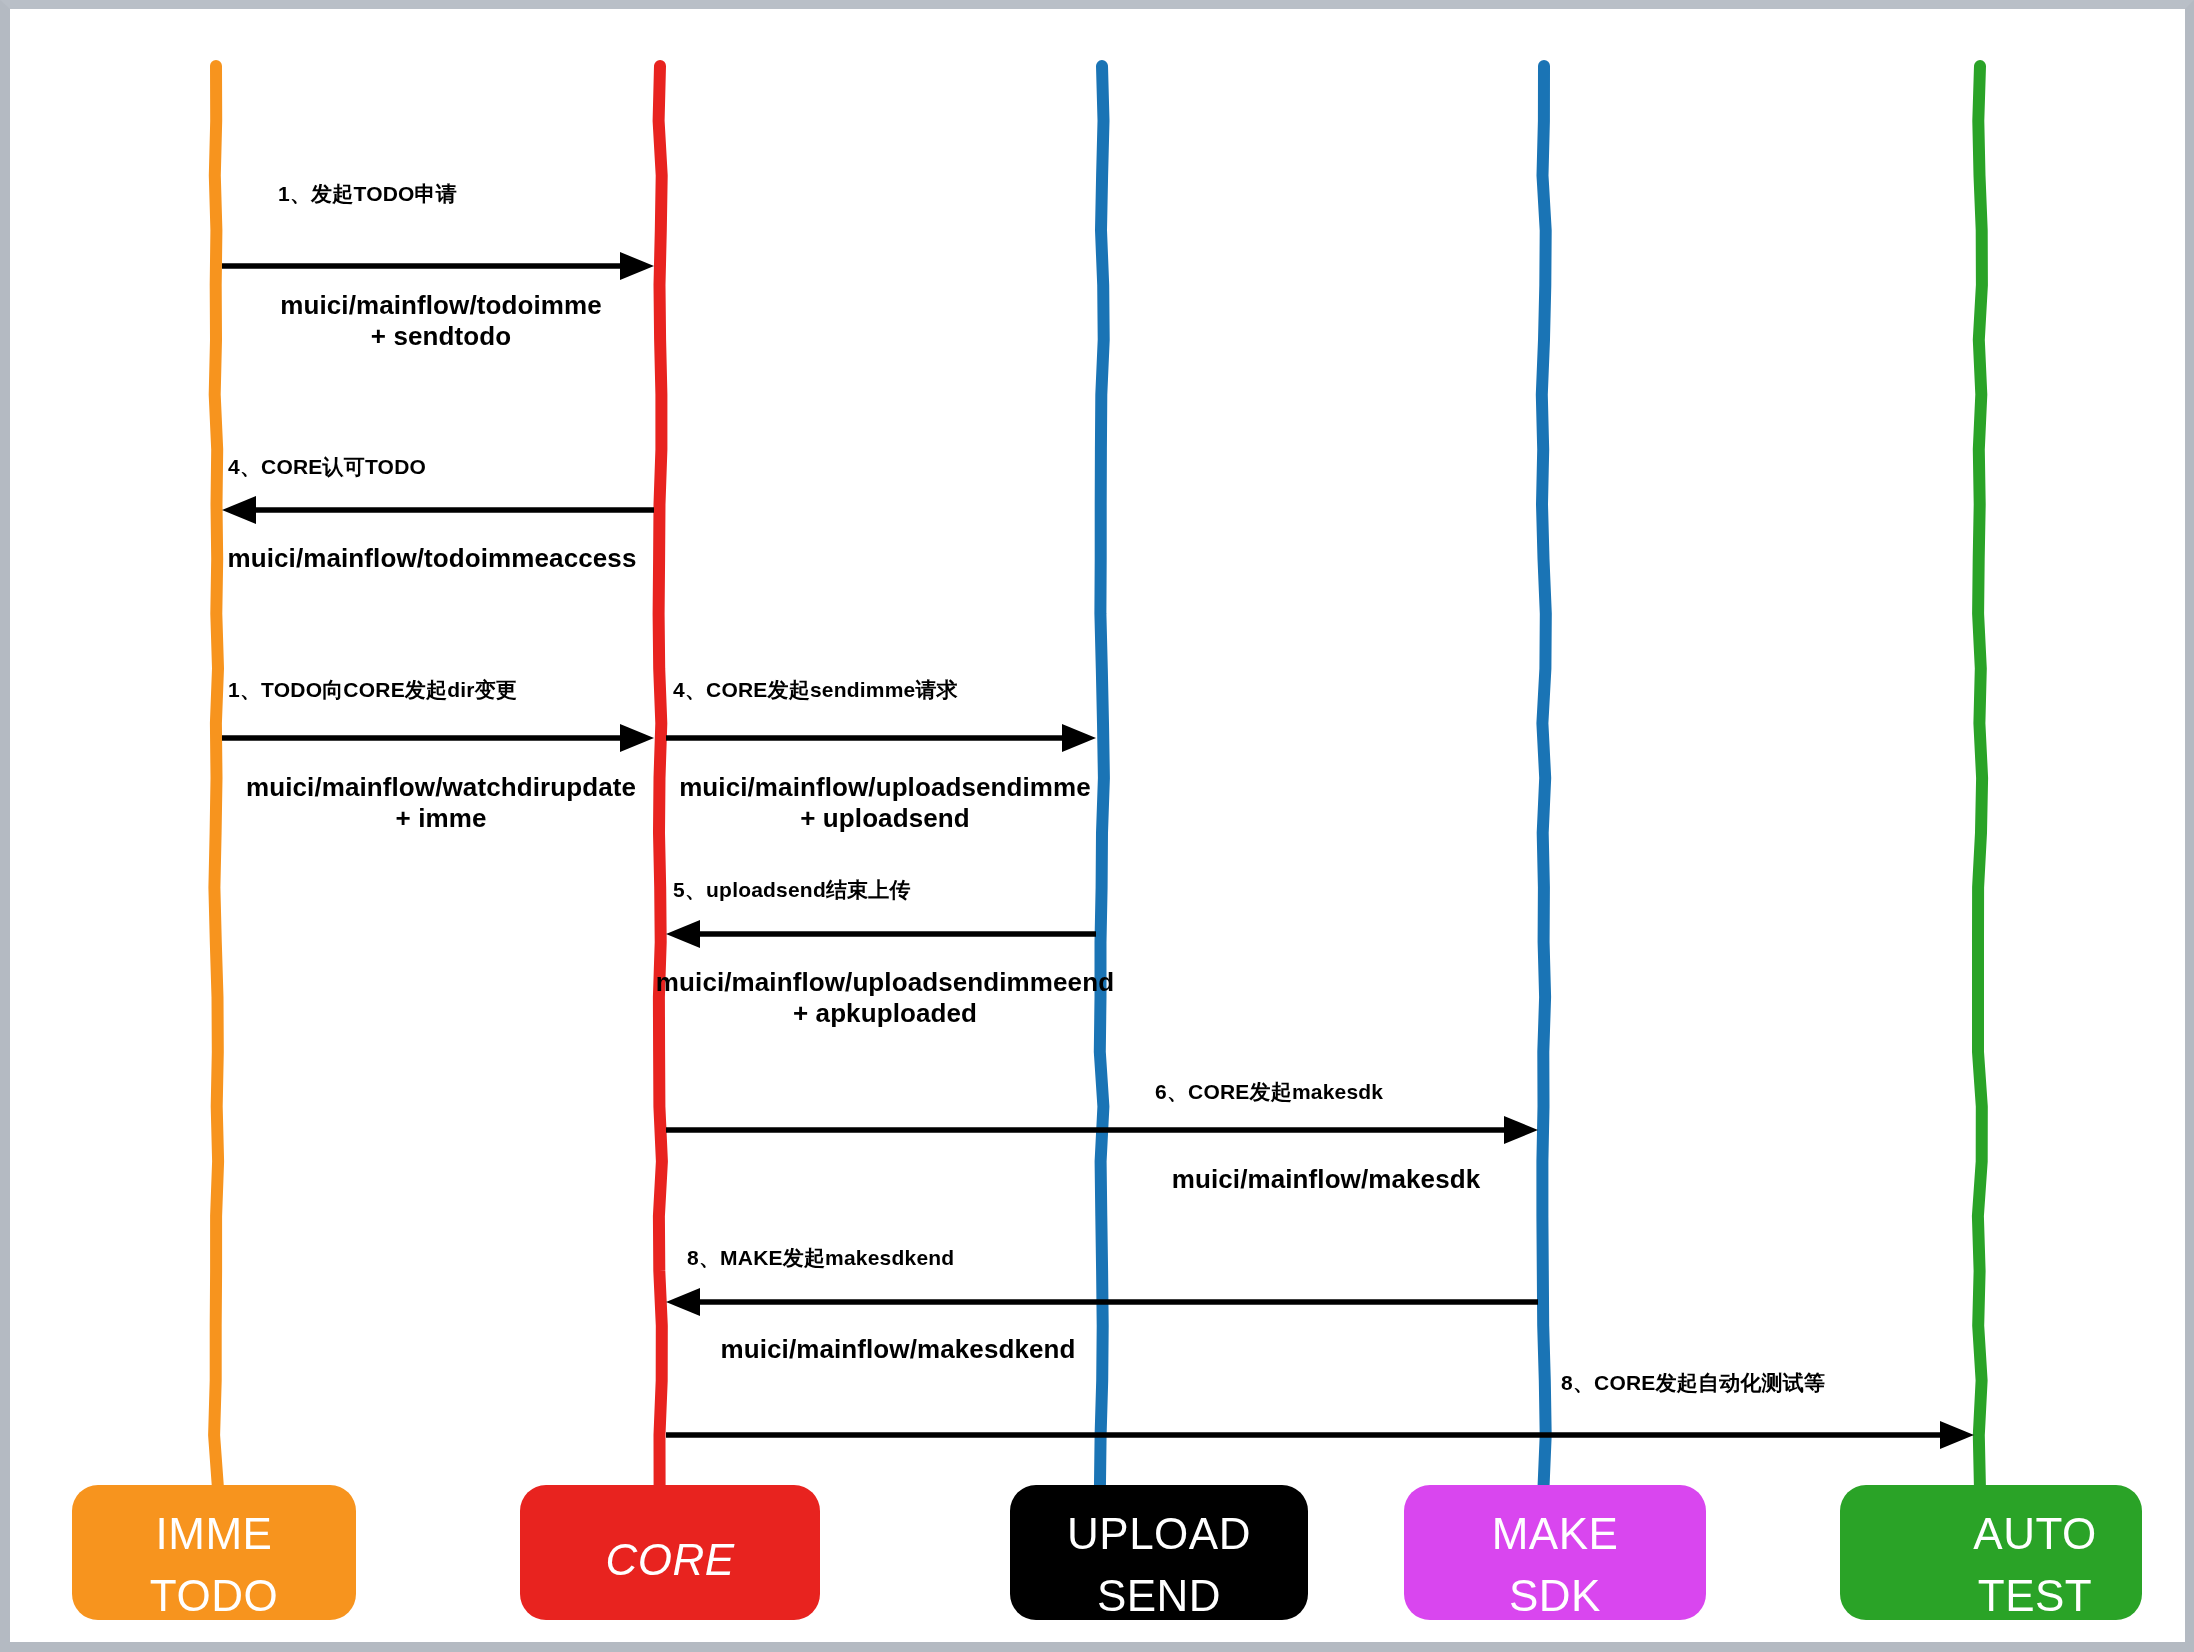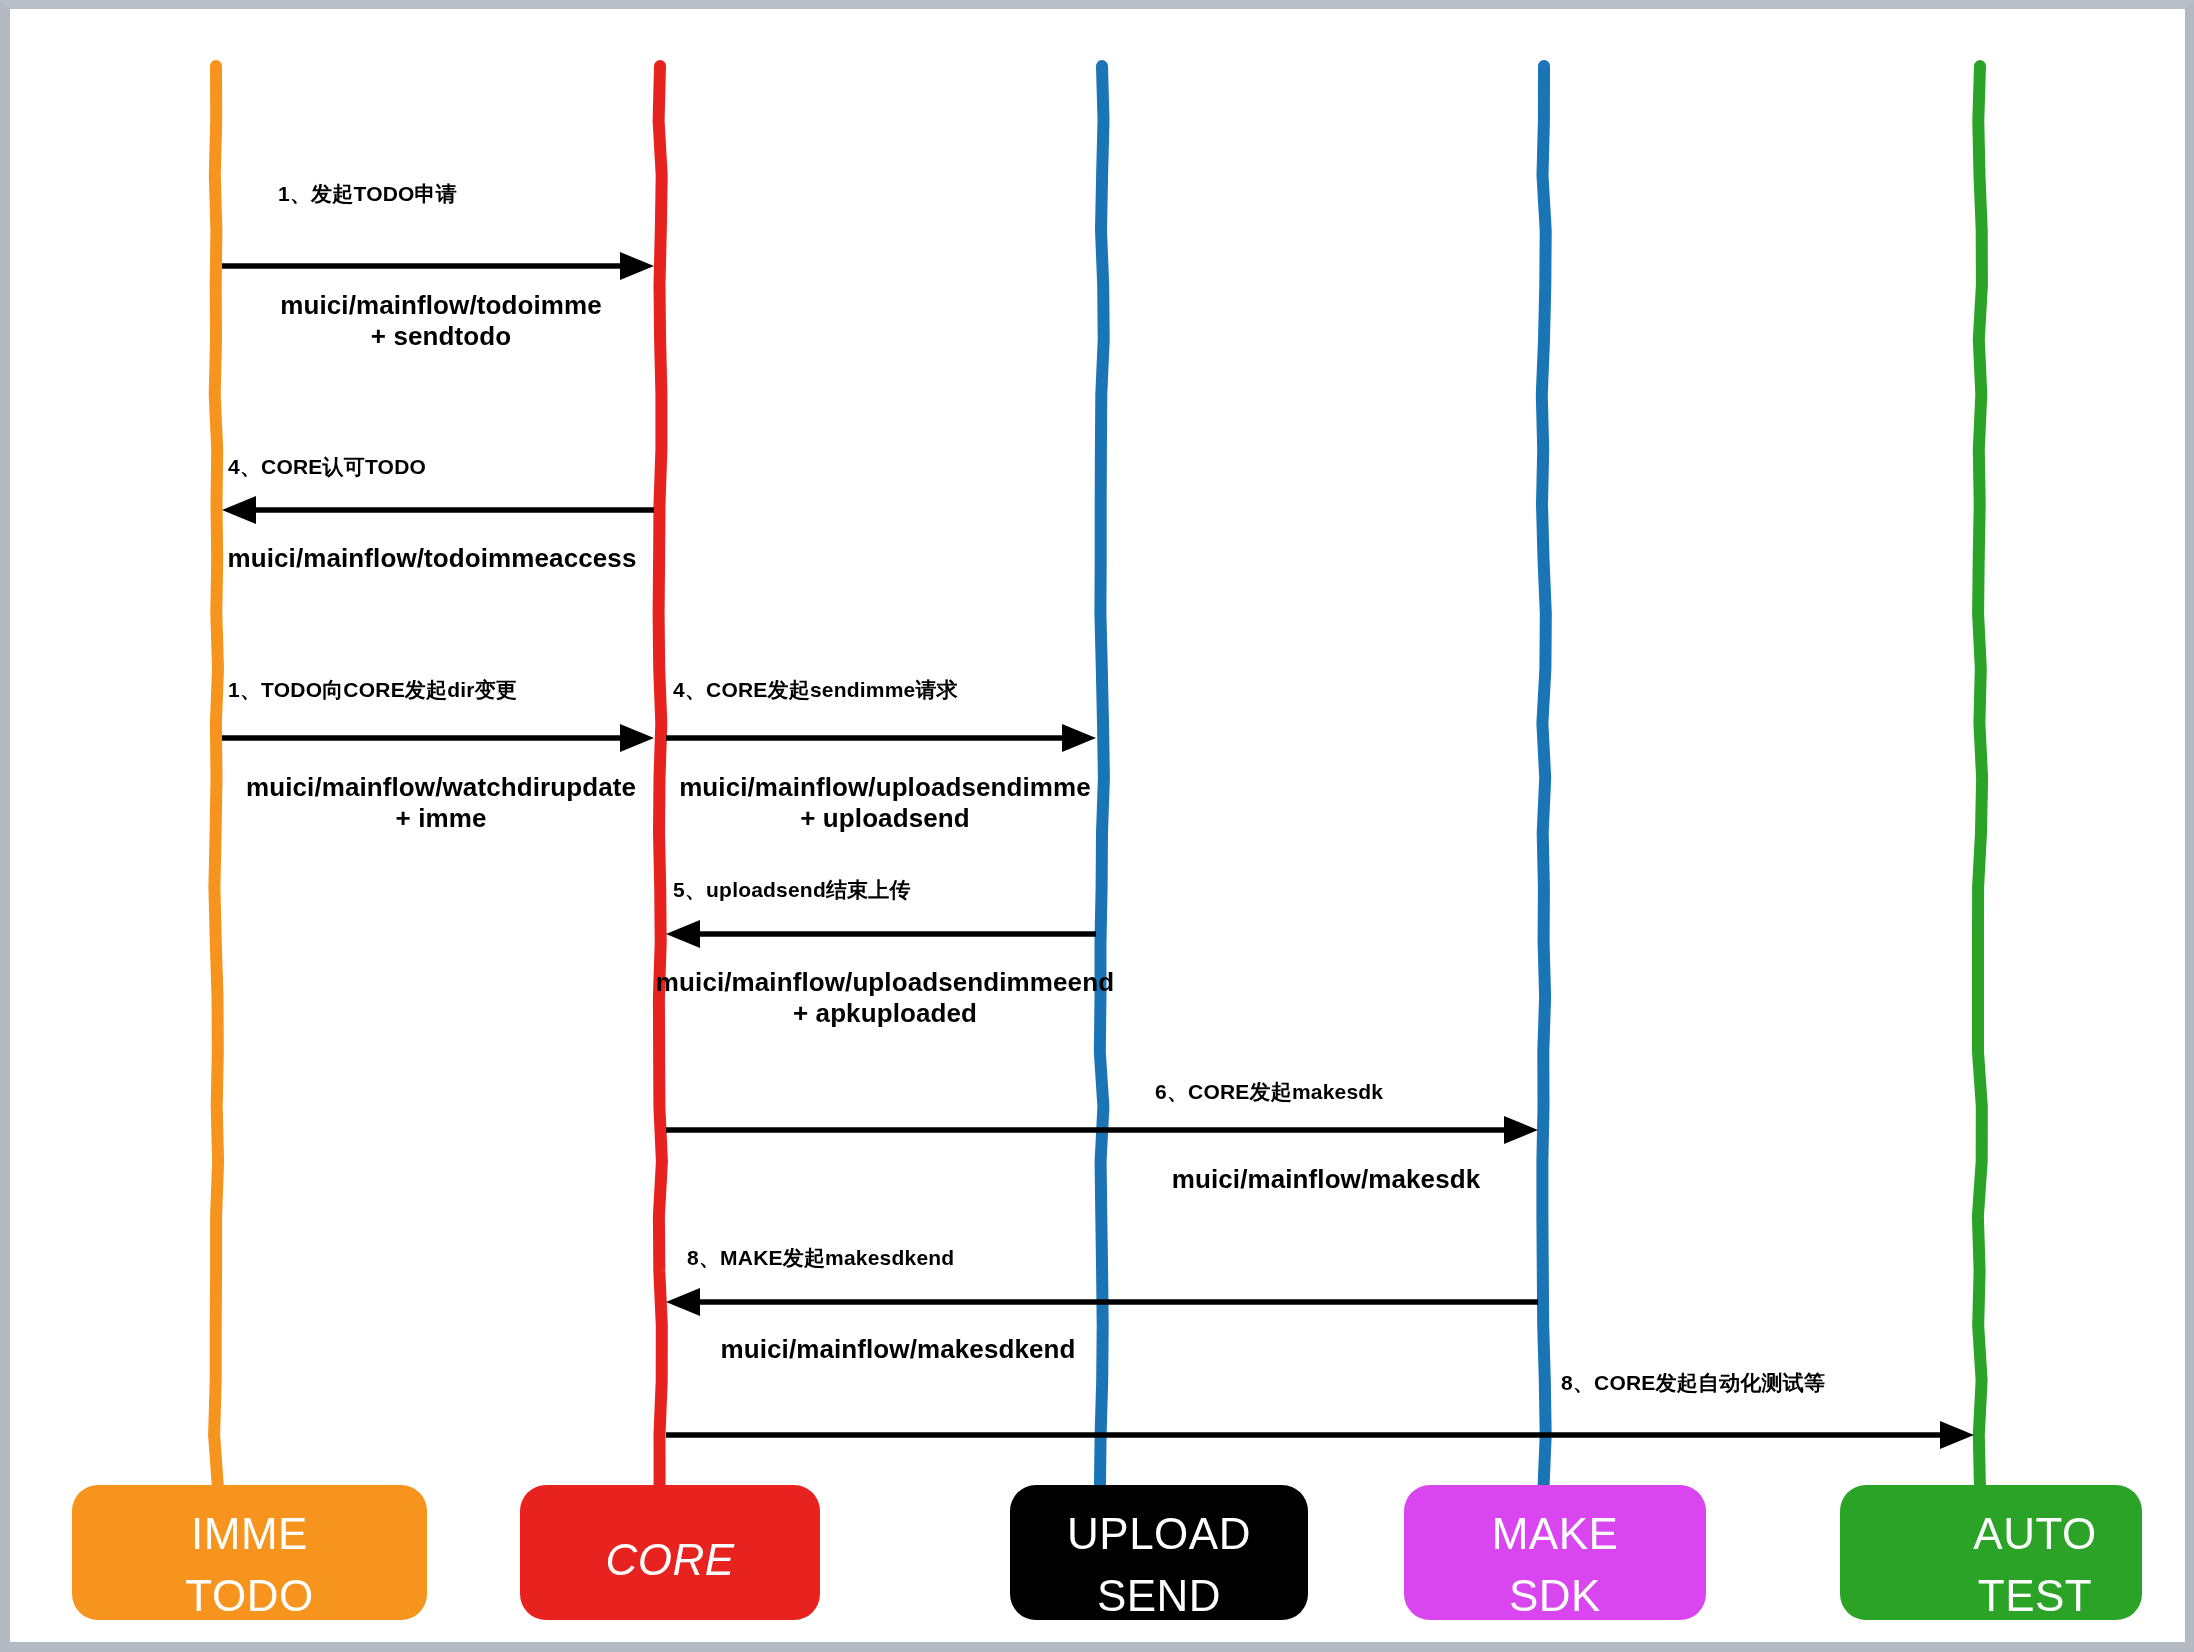--- a/index.html
+++ b/index.html
@@ -117,21 +117,21 @@
         <div class="lbl step-title" style="left: 673px; top: 878px;">5、uploadsend结束上传</div>
         <div class="lbl step-path" style="left: 0px; top: 967px; width: 2194px; text-align: center; transform: translateX(-212px);"><div>muici/mainflow/uploadsendimmeend</div><div>+ apkuploaded</div></div>
         <div class="lbl step-title" style="left: 1155px; top: 1080px;">6、CORE发起makesdk</div>
         <div class="lbl step-path" style="left: 0px; top: 1164px; width: 2194px; text-align: center; transform: translateX(229px);"><div>muici/mainflow/makesdk</div></div>
         <div class="lbl step-title" style="left: 687px; top: 1246px;">8、MAKE发起makesdkend</div>
         <div class="lbl step-path" style="left: 0px; top: 1334px; width: 2194px; text-align: center; transform: translateX(-199px);"><div>muici/mainflow/makesdkend</div></div>
         <div class="lbl step-title" style="left: 1561px; top: 1371px;">8、CORE发起自动化测试等</div>
       </div>
 
     <div id="boxes">
-        <div style="position: absolute; left: 72px; top: 1485px; width: 355px; height: 135px; background: rgb(247, 148, 30); border-radius: 26px;">
+        <div style="position: absolute; left: 72px; top: 1485px; width: 284px; height: 135px; background: rgb(247, 148, 30); border-radius: 26px;">
           <div class="box-label" style="left: 0px; top: 18px; width: 100%;">IMME
 TODO</div>
         </div>
         <div style="position: absolute; left: 520px; top: 1485px; width: 300px; height: 135px; background: rgb(232, 35, 31); border-radius: 26px;">
           <div class="box-label" style="left: 0px; top: 44px; width: 100%; font-style: italic;">CORE</div>
         </div>
         <div style="position: absolute; left: 1010px; top: 1485px; width: 298px; height: 135px; background: #000000; border-radius: 26px;">
           <div class="box-label" style="left: 0px; top: 18px; width: 100%;">UPLOAD
 SEND</div>
         </div>

